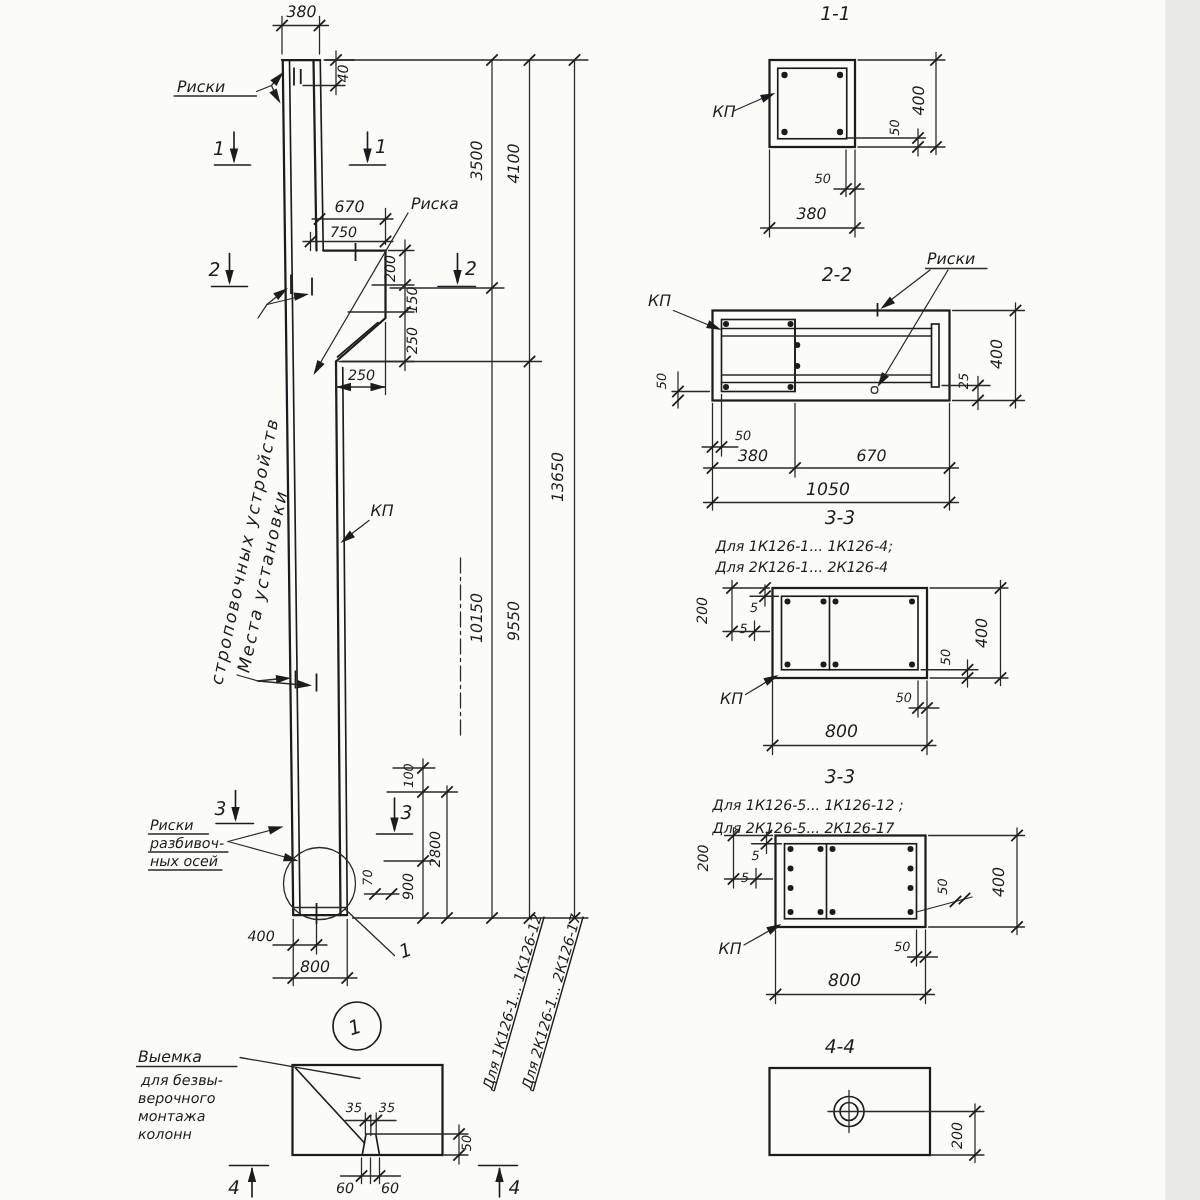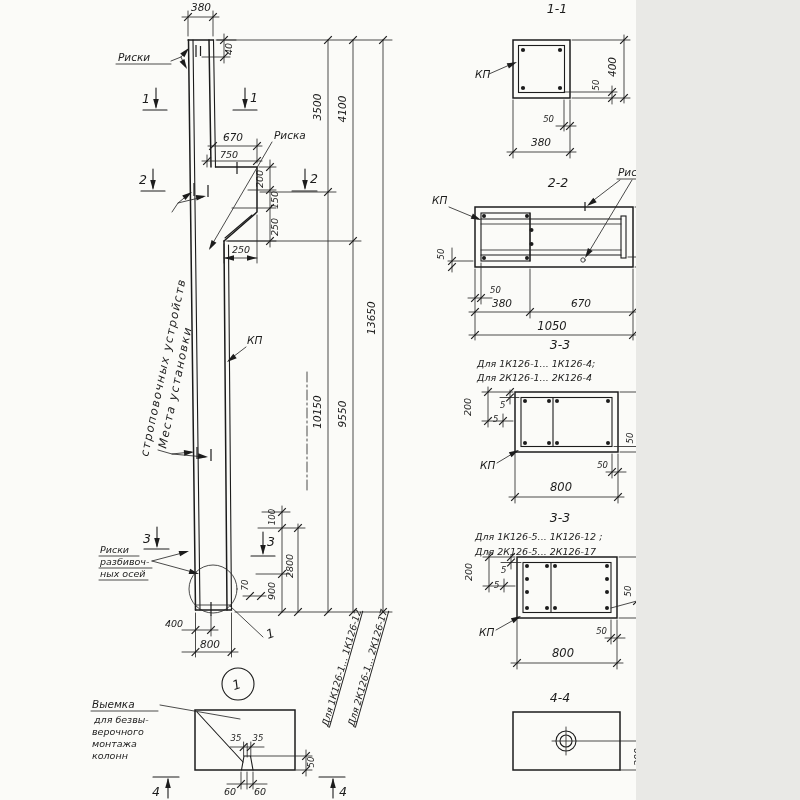--- a/index.html
+++ b/index.html
@@ -1,16 +1,16 @@
 <!DOCTYPE html>
 <html><head>
 <meta charset="utf-8">
 <style>
   html,body{margin:0;padding:0;background:#e9e9e6;}
-  .sheet{width:636px;height:800px;background:#fbfbf8;position:relative;overflow:hidden;}
+  .sheet{width:777px;height:800px;background:#fbfbf8;position:relative;overflow:hidden;}
   svg{display:block;}
   svg text{font-family:"DejaVu Sans",sans-serif;font-style:italic;fill:#1c1c1c;}
   .o{stroke:#1c1c1c;stroke-width:1.5;fill:none;stroke-linecap:round;}
   .m{stroke:#1c1c1c;stroke-width:1.1;fill:none;stroke-linecap:round;}
   .d{stroke:#2a2a2a;stroke-width:0.85;fill:none;stroke-linecap:round;}
   .t{stroke:#1c1c1c;stroke-width:1.2;}
   .f8{font-size:8.5px;} .f9{font-size:9.5px;} .f10{font-size:10.5px;}
   .f11{font-size:11.5px;} .f12{font-size:12.5px;} .f13{font-size:13px;}
   .ls{letter-spacing:1.4px;}
   .mid{text-anchor:middle;} .end{text-anchor:end;}

